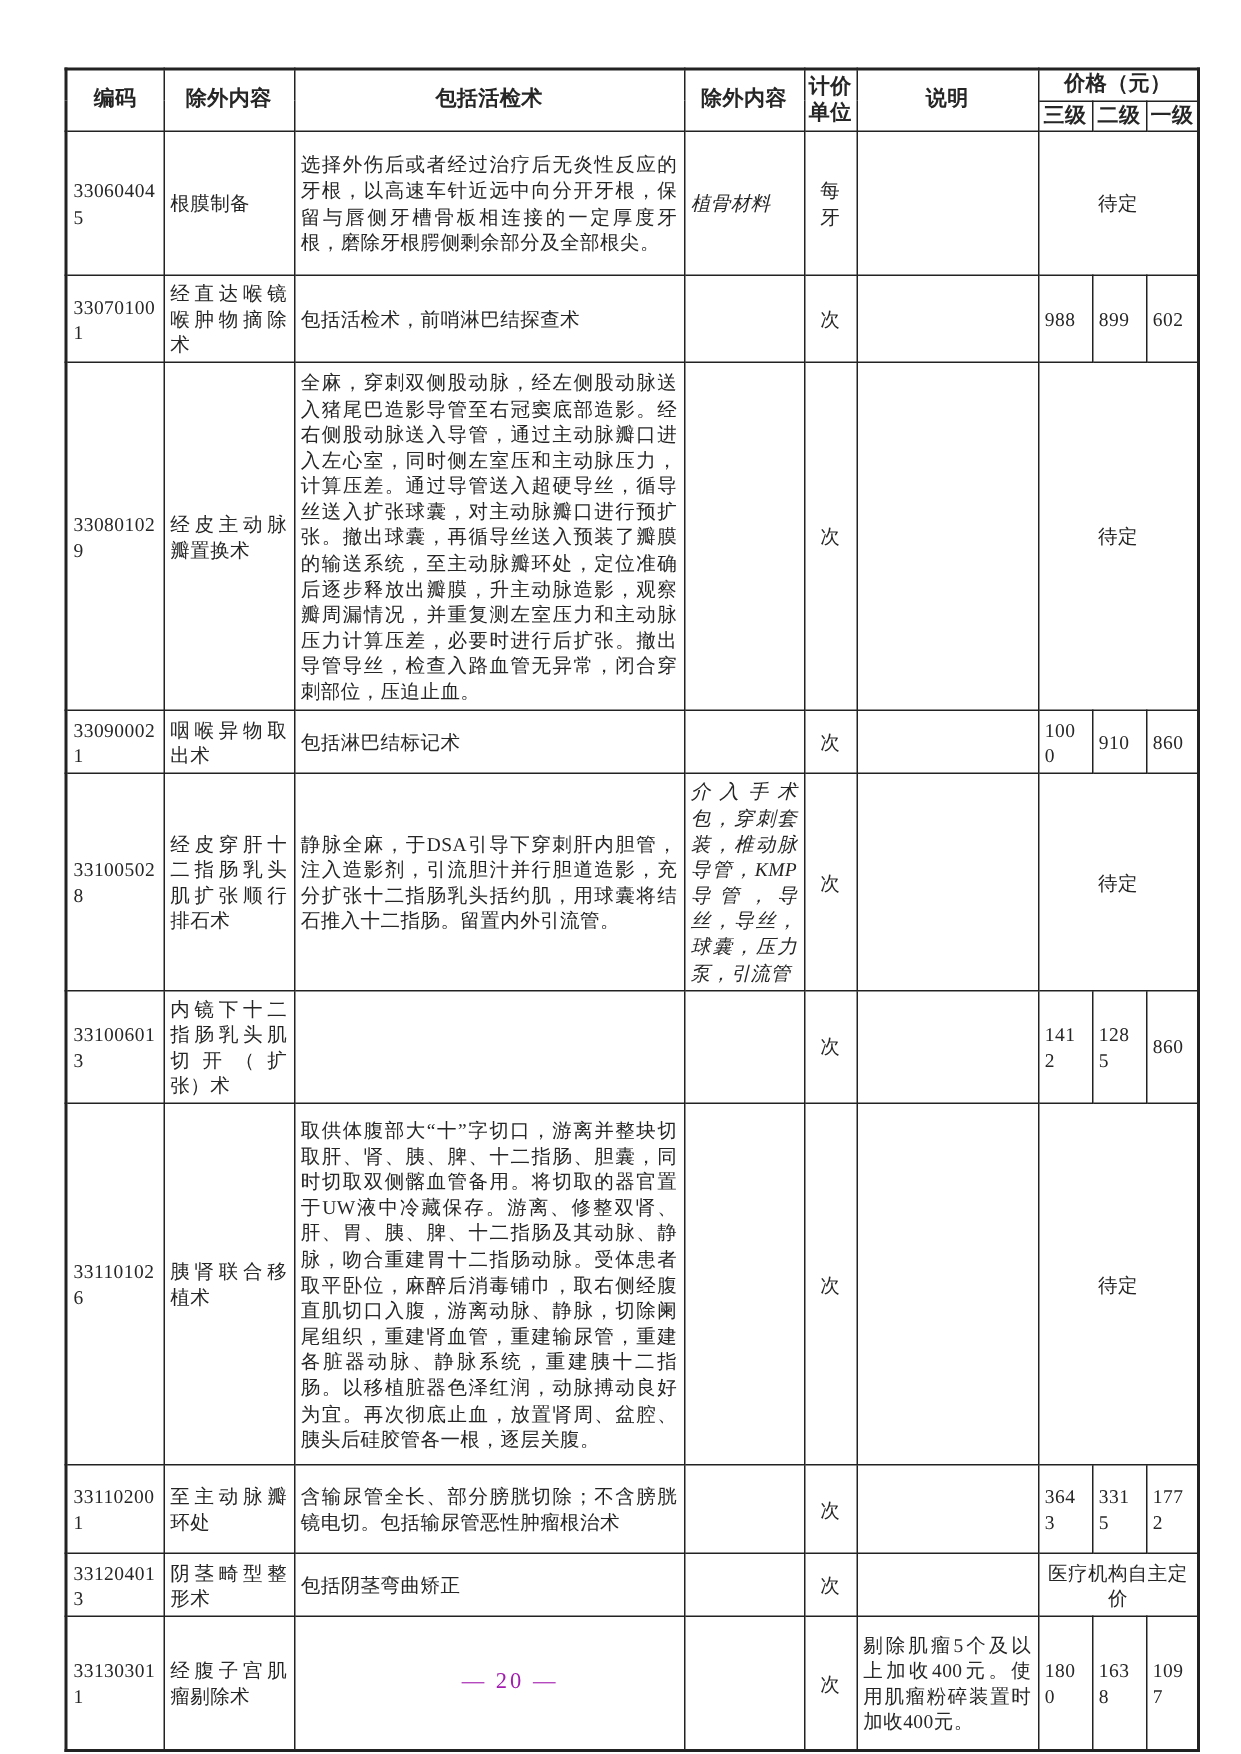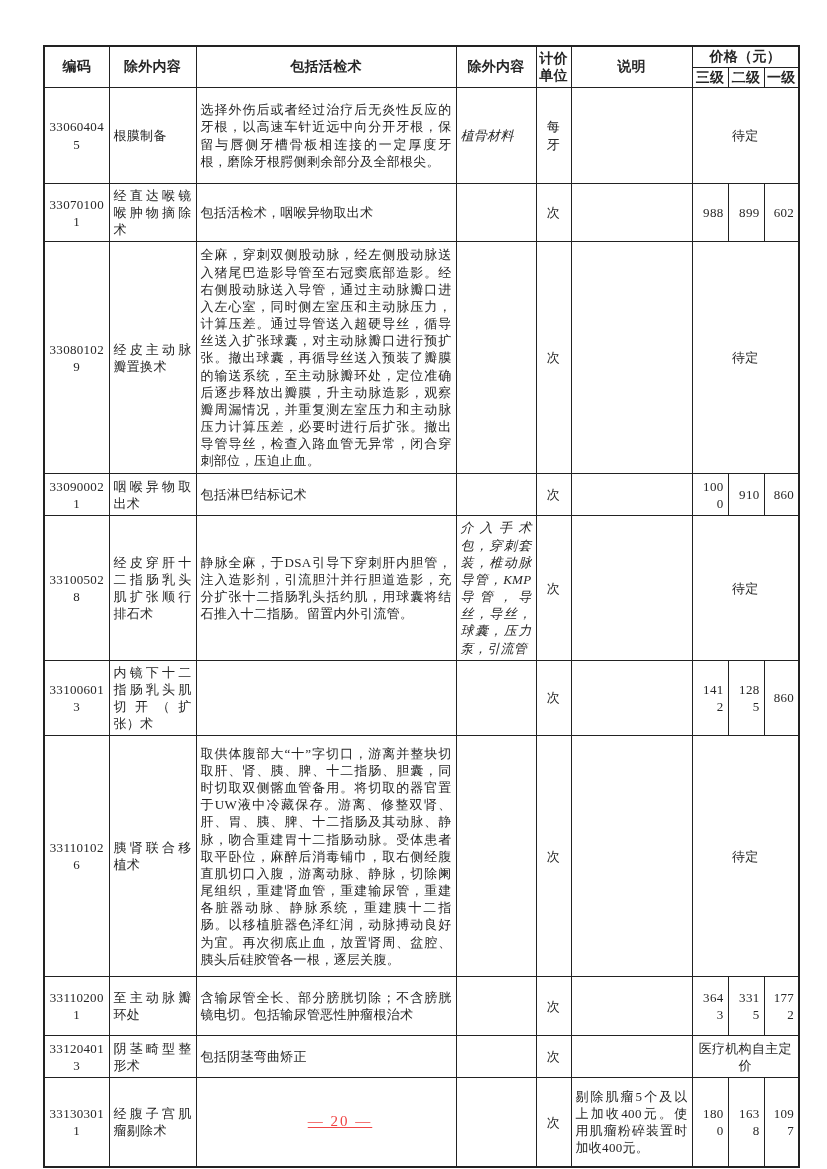--- a/index.html
+++ b/index.html
@@ -40,48 +40,47 @@
   }
   table.price-table thead th {
     font-weight: bold;
     font-size: 14px;
     text-align: center;
     padding: 1px 2px;
     line-height: 1.25;
   }
   thead tr.h1 { height: 18px; }
   thead tr.h2 { height: 19px; }
-  .td-code   { text-align: center; padding-left: 2px; padding-right: 2px; }
+  .td-code   { padding-left: 2px; padding-right: 2px; }
   .td-name   { text-align: justify; }
   .td-content{ text-align: justify; margin-left: 37px; }
   .td-excluded { text-align: justify; font-style: italic; }
   .td-unit   { text-align: center; padding-left: 1px; padding-right: 1px; }
   .td-note   { text-align: justify; }
-  .td-price  { text-align: right; padding-left: 1px; padding-right: 1px; }
+  .td-price  { text-align: left; padding-left: 1px; padding-right: 1px; }
   .td-price.merged { text-align: center; }
   tbody tr:nth-child(1)  { height: 96px; }
   tbody tr:nth-child(2)  { height: 40px; }
   tbody tr:nth-child(3)  { height: 232px; }
   tbody tr:nth-child(4)  { height: 42px; }
   tbody tr:nth-child(5)  { height: 126px; }
   tbody tr:nth-child(6)  { height: 54px; }
   tbody tr:nth-child(7)  { height: 241px; }
   tbody tr:nth-child(8)  { height: 59px; }
   tbody tr:nth-child(9)  { height: 42px; }
   tbody tr:nth-child(10) { height: 89px; }
   .footer {
     position: absolute;
     left: 0;
     top: 1113px;
     width: 680px;
     text-align: center;
     font-size: 15px;
     letter-spacing: 2px;
-    color: #ef4444;
-    text-decoration: underline;
+    color: #a21caf;
   }
 </style>
 </head>
 <body>
 
 <div class="page">
 
   <table class="price-table">
     <colgroup>
       <col style="width:65px">
@@ -116,21 +115,21 @@
           <td class="td-name">根膜制备</td>
           <td class="td-content">选择外伤后或者经过治疗后无炎性反应的牙根，以高速车针近远中向分开牙根，保留与唇侧牙槽骨板相连接的一定厚度牙根，磨除牙根腭侧剩余部分及全部根尖。</td>
           <td class="td-excluded">植骨材料</td>
           <td class="td-unit">每牙</td>
           <td class="td-note"></td>
           <td colspan="3" class="td-price merged">待定</td>
         </tr>
         <tr>
           <td class="td-code">330701001</td>
           <td class="td-name">经直达喉镜喉肿物摘除术</td>
-          <td class="td-content">包括活检术，咽喉异物取出术</td>
+          <td class="td-content">包括活检术，前哨淋巴结探查术</td>
           <td class="td-excluded"></td>
           <td class="td-unit">次</td>
           <td class="td-note"></td>
           <td class="td-price">988</td>
           <td class="td-price">899</td>
           <td class="td-price">602</td>
         </tr>
         <tr>
           <td class="td-code">330801029</td>
           <td class="td-name">经皮主动脉瓣置换术</td>

